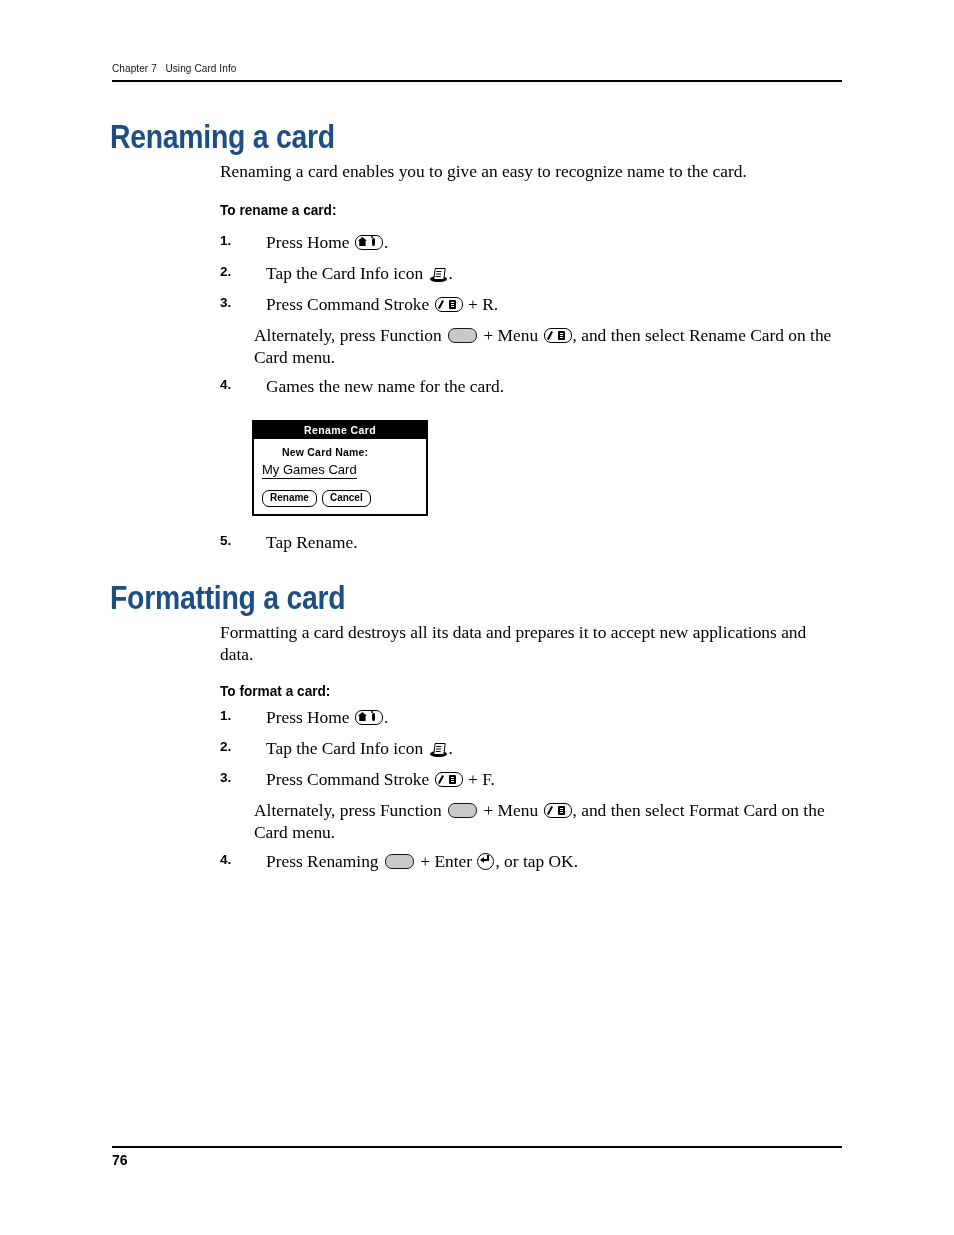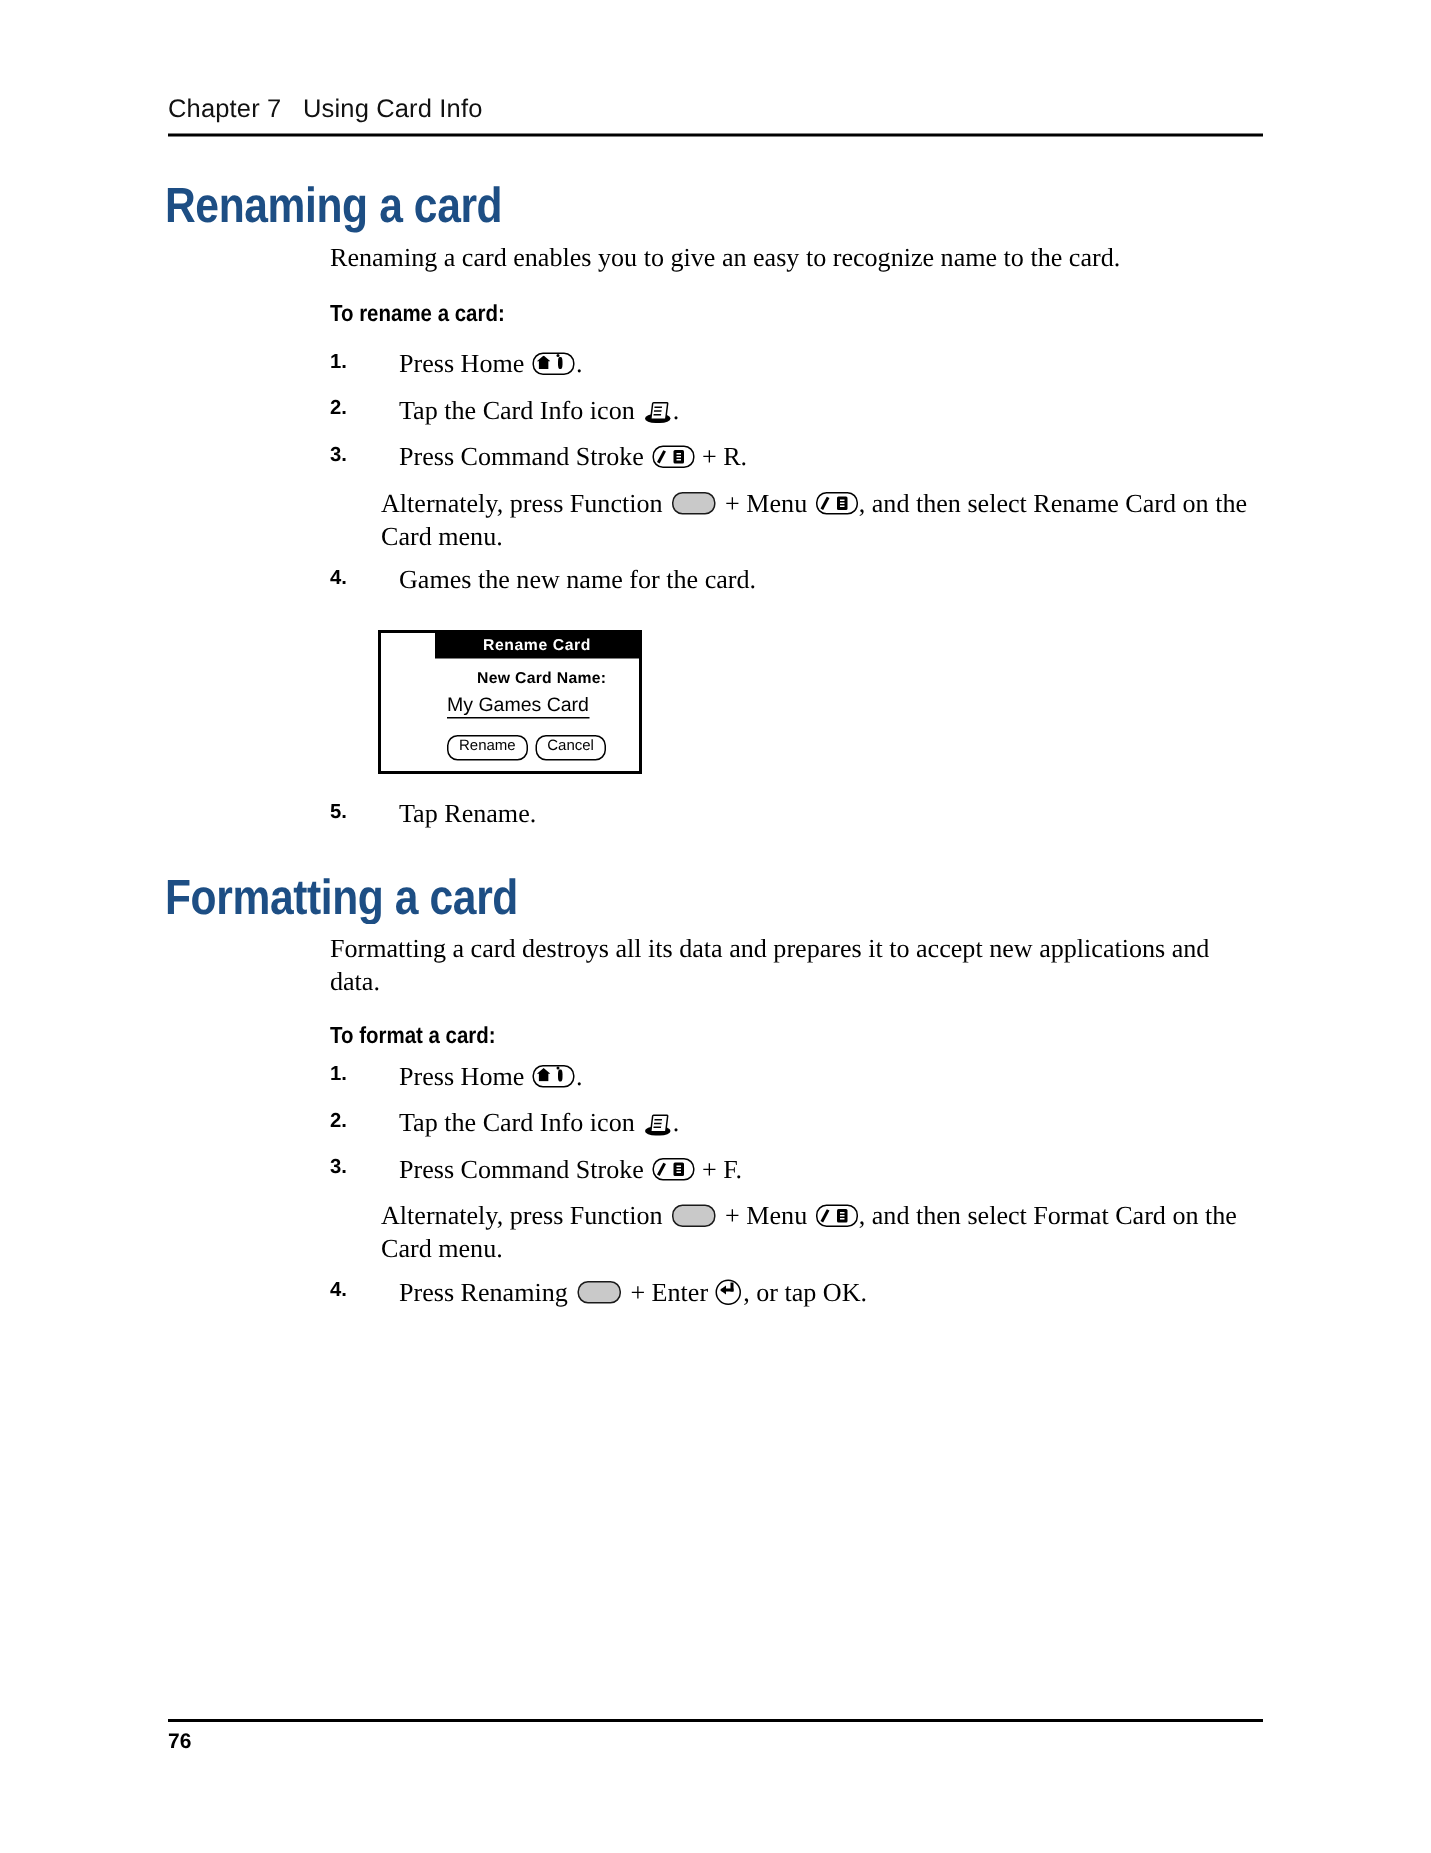--- a/index.html
+++ b/index.html
@@ -13,21 +13,21 @@
     -webkit-font-smoothing:antialiased;
   }
   .page{position:absolute; inset:0;}
 
   
   .hdr{
     position:absolute; left:112px; top:63px; width:730px;
   }
   .hdr-text{
     font-family:"Liberation Sans", sans-serif;
-    font-size:17px;
+    font-size:10px;
     letter-spacing:.1px;
     color:#111;
     white-space:pre;
     display:block;
     padding-bottom:6px;
   }
   .hdr-rule{
     width:730px; height:1.6px; background:#000;
   }
 
@@ -171,21 +171,20 @@
 
   
   .dlg{
     position:absolute;
     left:252px; top:420px;
     width:176px;
     background:#fff;
     border:2px solid #000;
     box-sizing:border-box;
     font-family:"Liberation Sans", sans-serif;
-    padding-left:36px;
   }
   .dlg-title{
     background:#000; color:#fff;
     font-size:10.5px; font-weight:bold;
     text-align:center;
     letter-spacing:.4px;
     padding:2px 0 3px;
   }
   .dlg-body{padding:7px 7px 7px 8px;}
   .dlg-label{
@@ -212,20 +211,21 @@
   }
   .dlg-btns{display:flex; gap:5px;}
   .dlg-btn{
     border:1.3px solid #000;
     border-radius:7px;
     font-size:10px;
     padding:1px 7px 2px;
     background:#fff;
     color:#000;
     line-height:12px;
+    font-weight:bold;
   }
 
   
   .ftr-rule{
     position:absolute; left:112px; top:1146px;
     width:730px; height:1.6px; background:#000;
   }
   .ftr-num{
     position:absolute; left:112px; top:1152px;
     font-family:"Liberation Sans", sans-serif;

